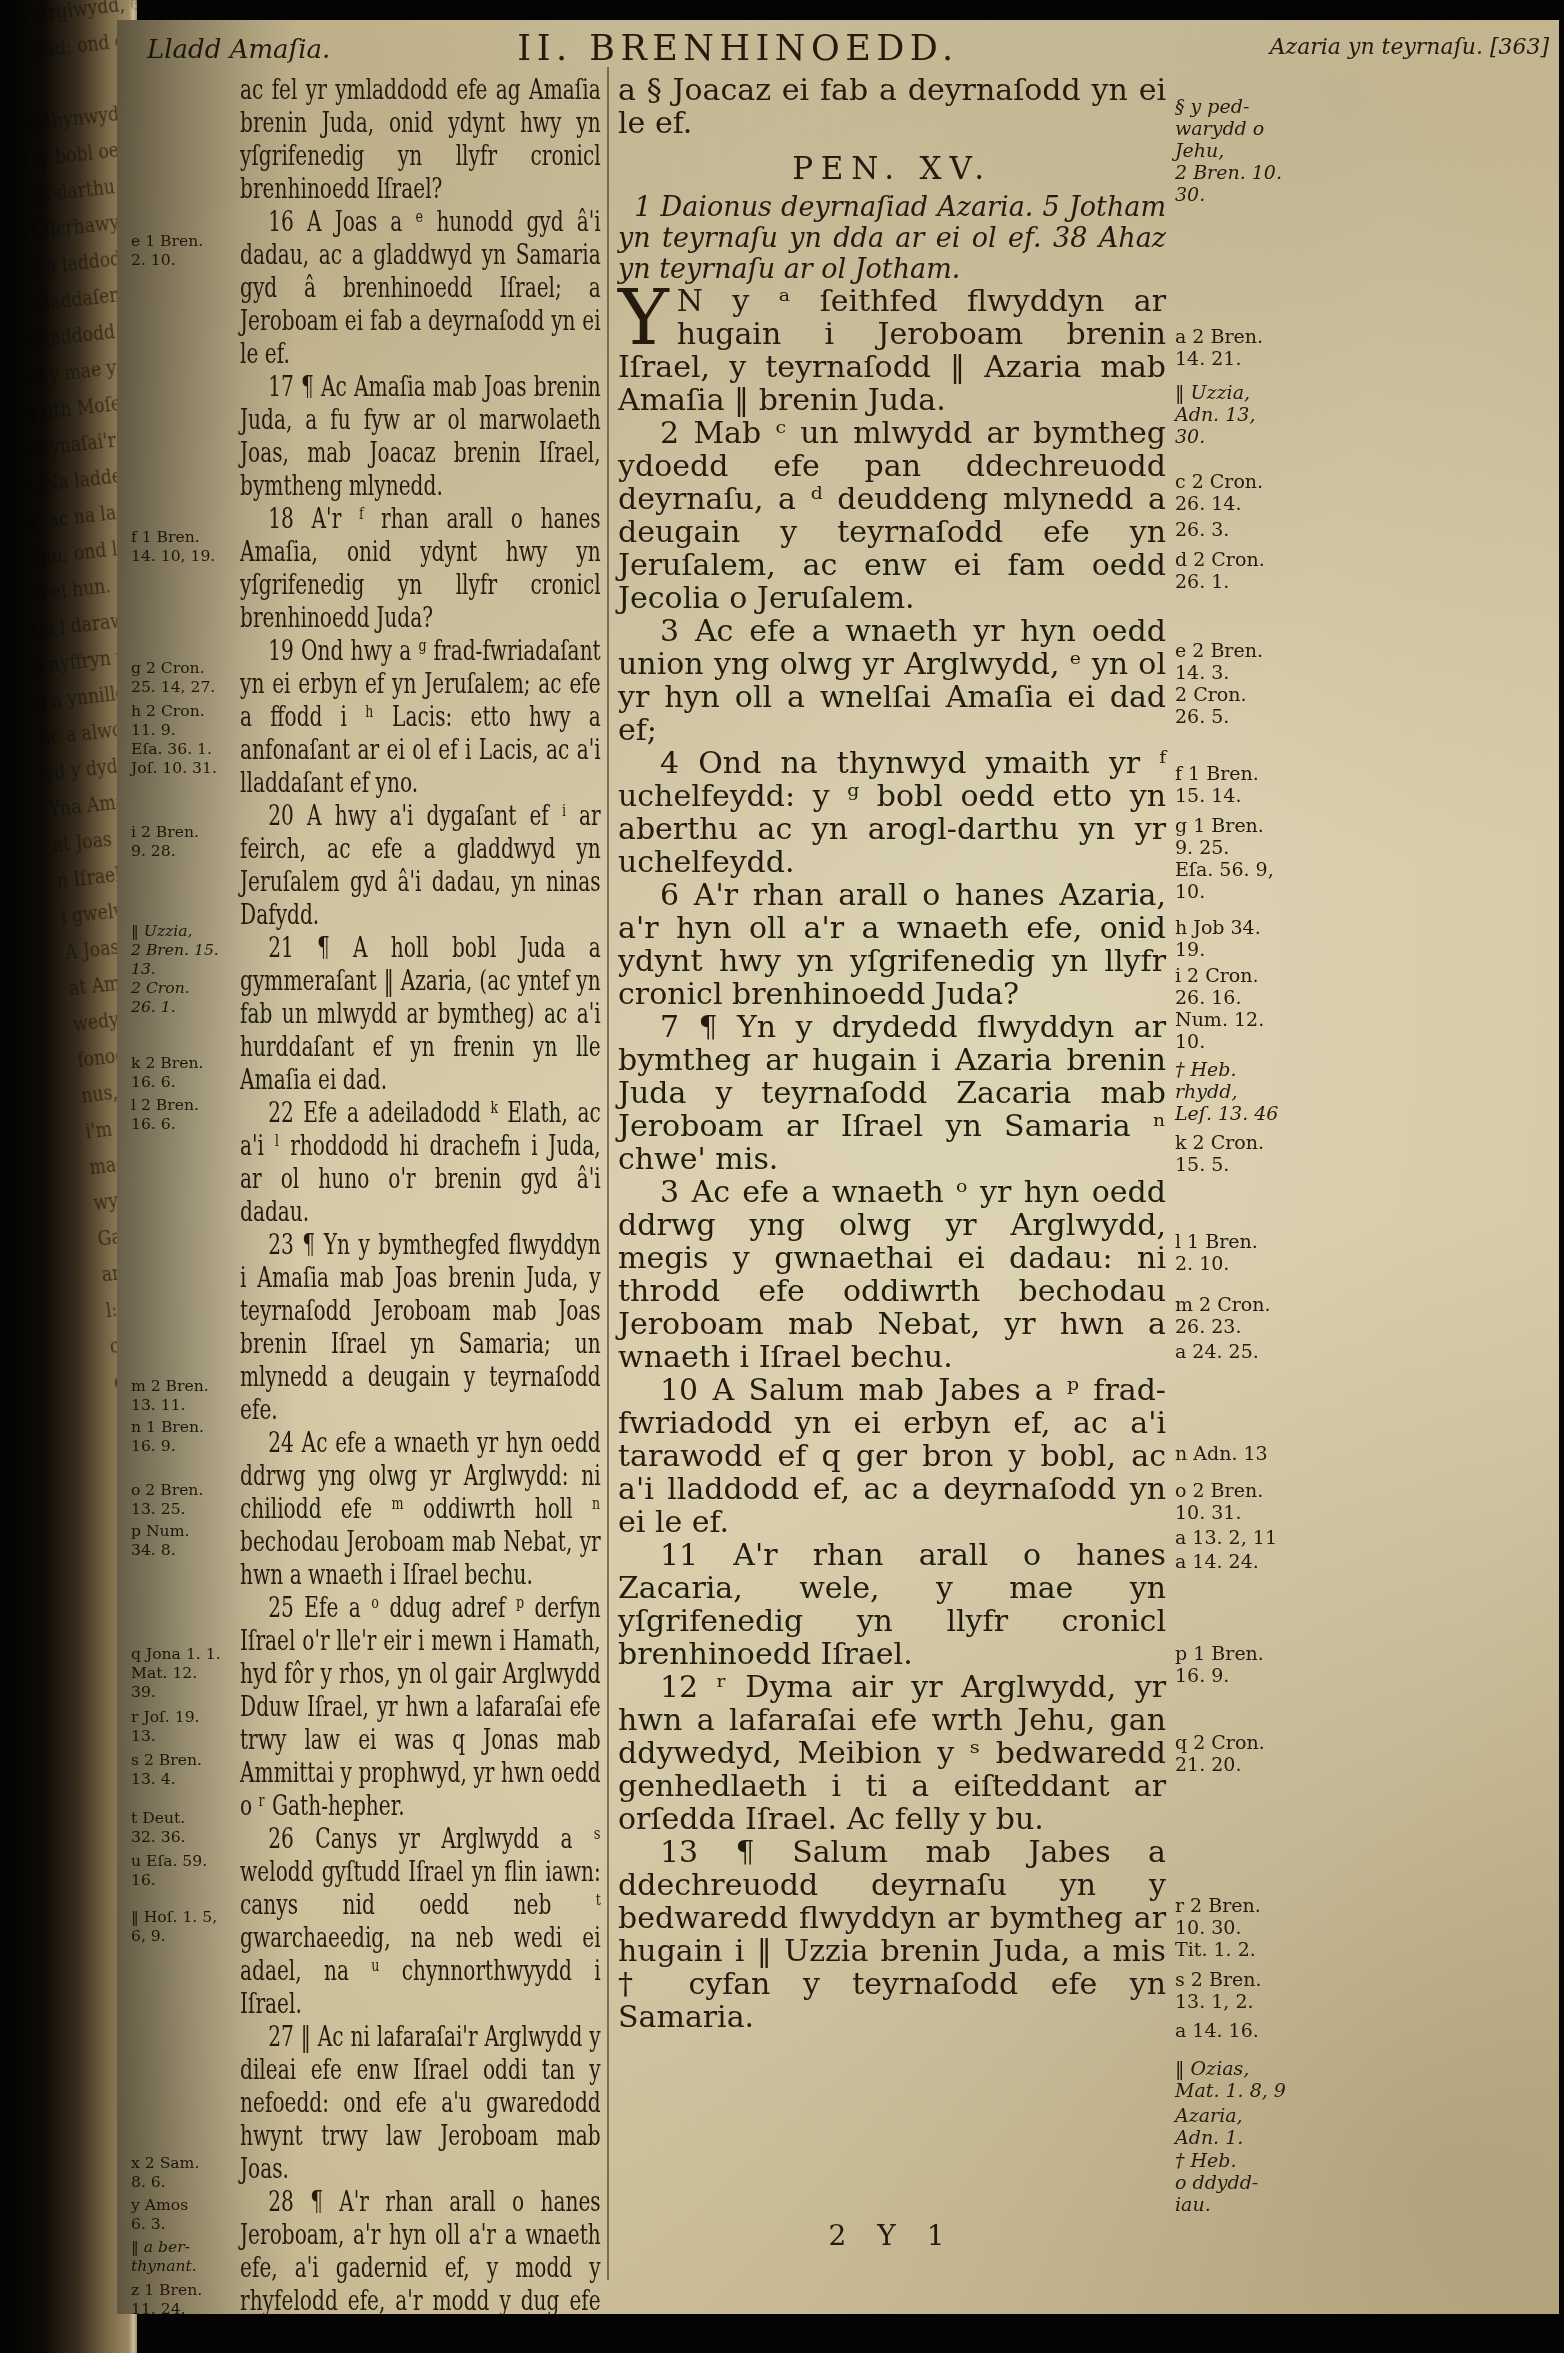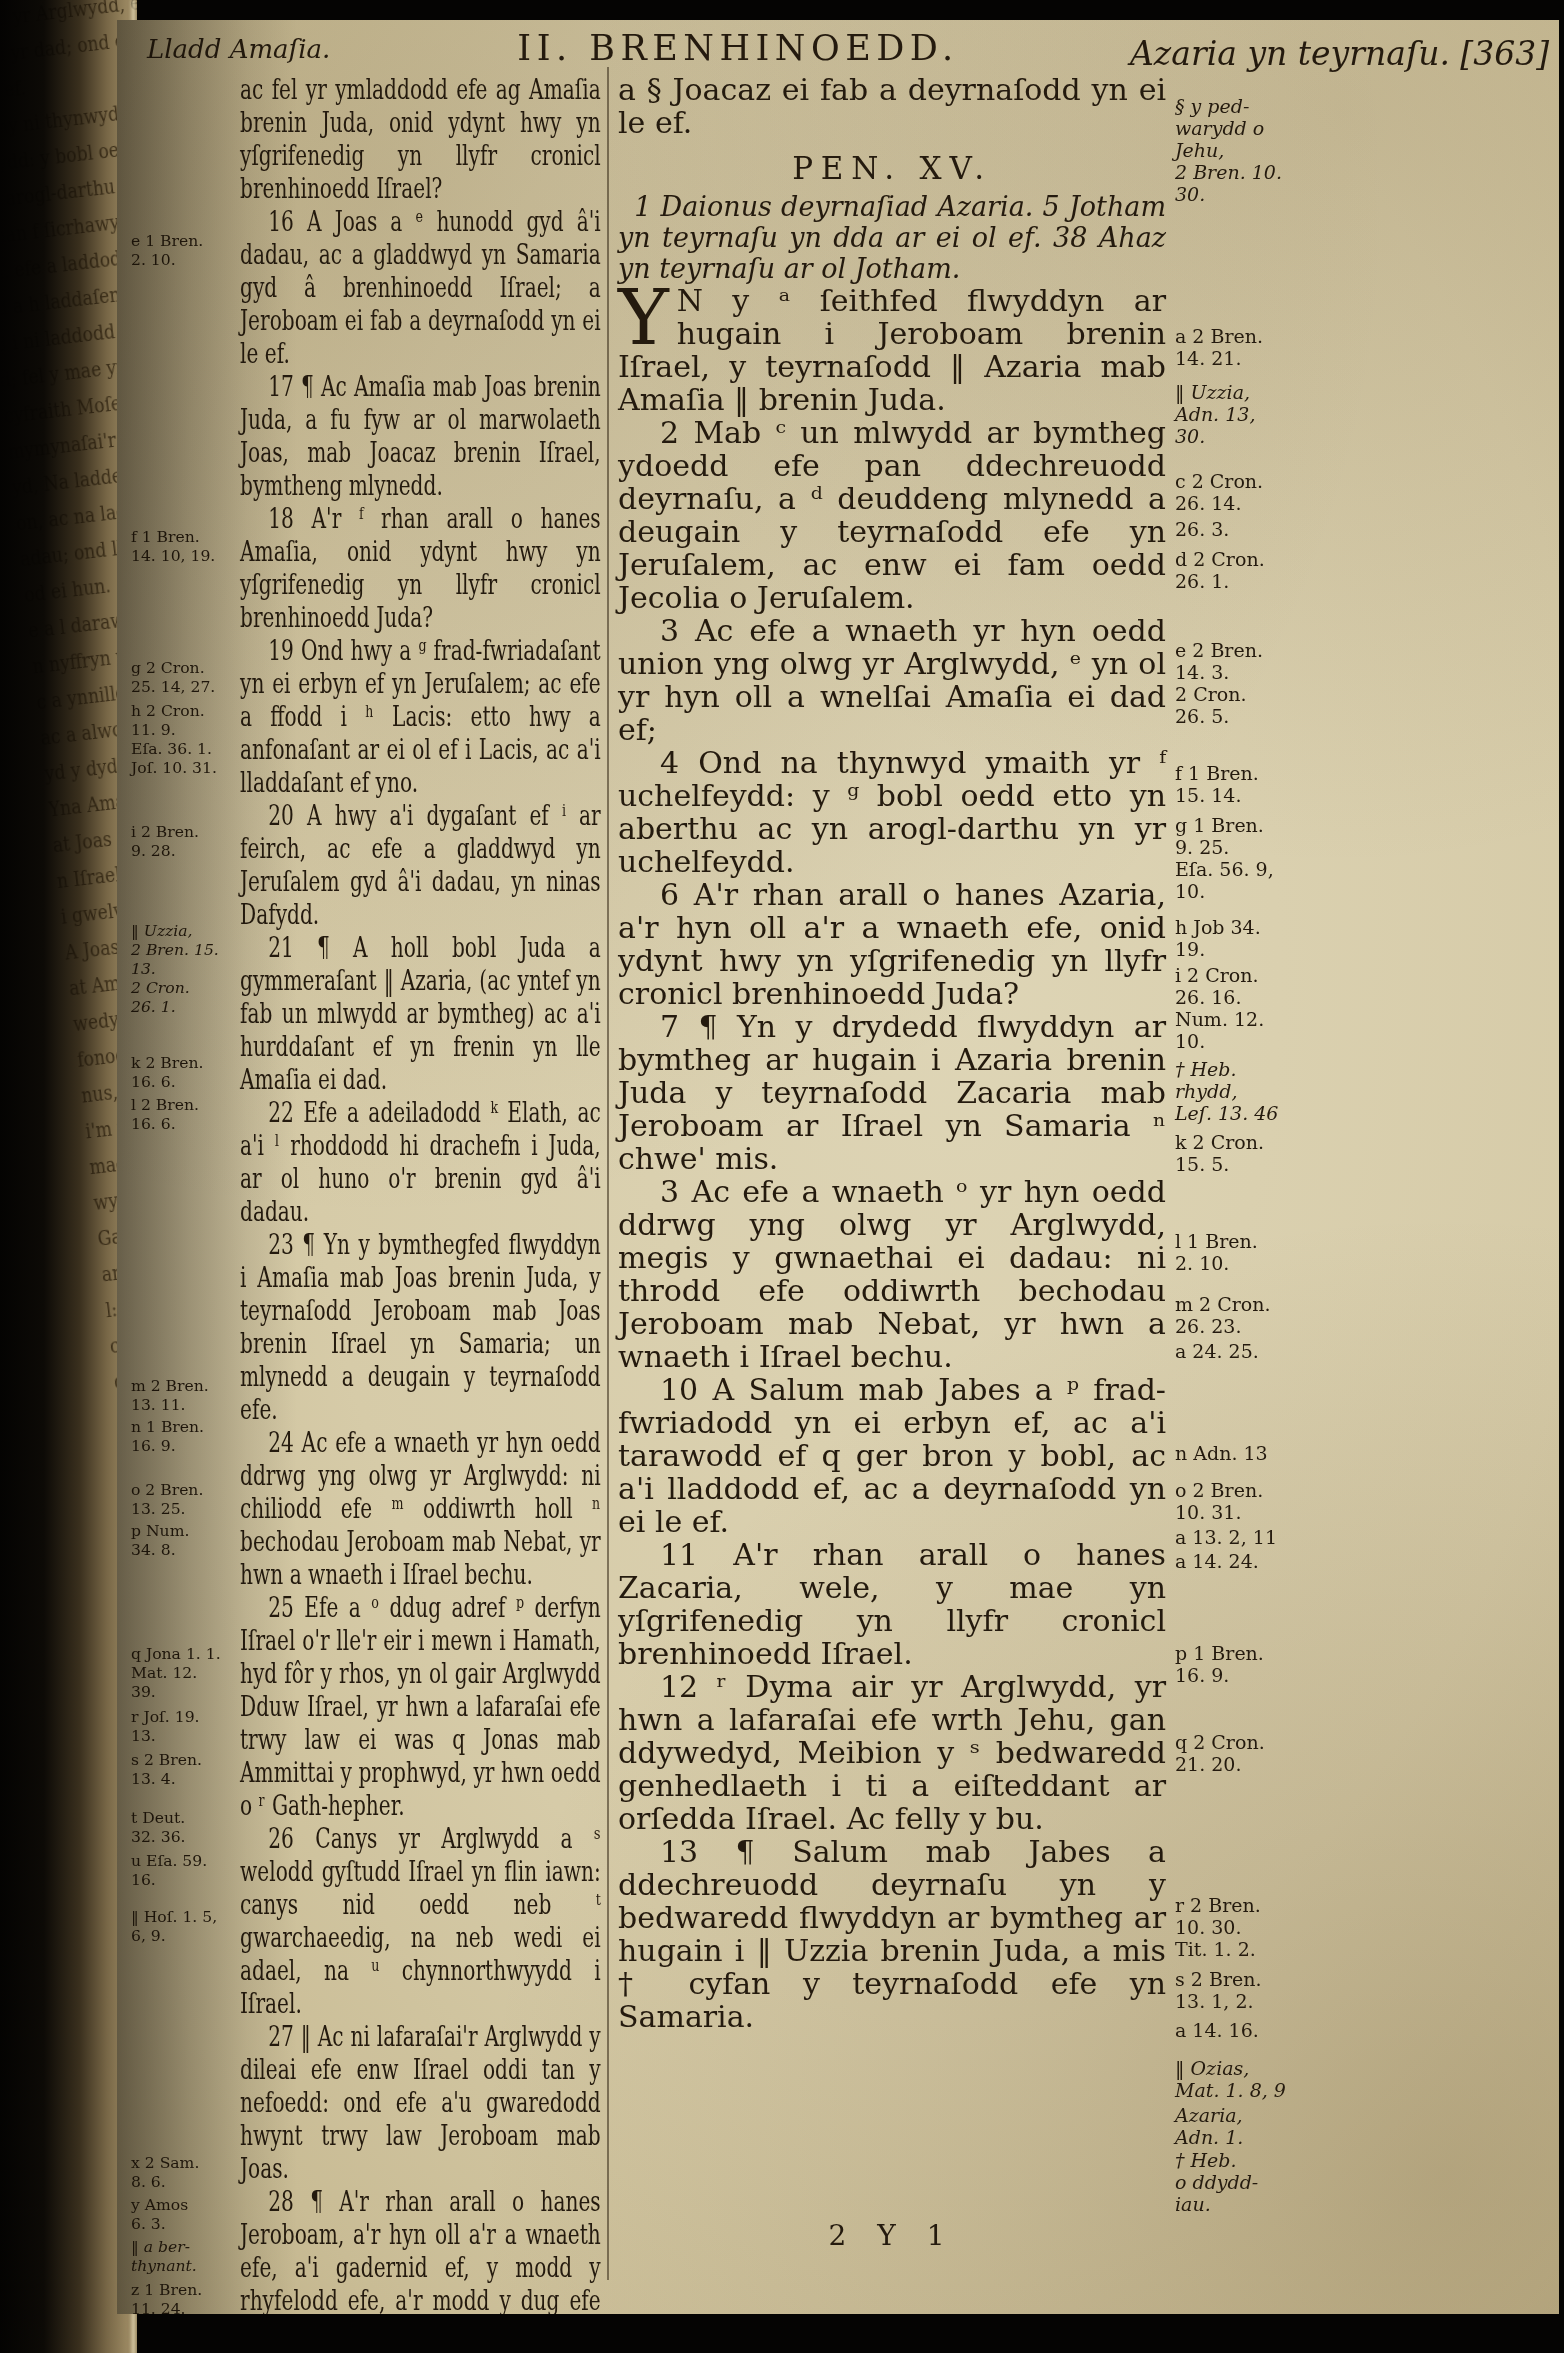--- a/index.html
+++ b/index.html
@@ -29,21 +29,21 @@
       radial-gradient(circle at 85% 4%, rgba(110,88,48,0.18), transparent 30%),
       radial-gradient(ellipse at 58% 42%, #ded5b6 0%, #d6cba8 55%, #c9bc95 85%, #bcae85 100%);
     color:#241a0e; }
   #spine-shadow { position:absolute; left:0; top:0; width:180px; height:100%; z-index:6; pointer-events:none;
     background:linear-gradient(90deg, rgba(18,12,4,0.55) 0%, rgba(18,12,4,0.28) 40%, rgba(18,12,4,0.10) 72%, rgba(0,0,0,0) 100%); }
 
   
   .h-left  { position:absolute; left:30px;  top:14px; font-style:italic; font-size:26px; }
   .h-center{ position:absolute; left:585px; top:7.8px; transform:translateX(-50%);
              font-size:35px; letter-spacing:5.5px; white-space:nowrap;margin-left:36px; }
-  .h-right { position:absolute; right:9.4px; top:14px; font-style:italic; font-size:33px; text-align:right; }
+  .h-right { position:absolute; right:9.4px; top:14px; font-style:italic; font-size:22px; text-align:right; }
 
   
   #leftnotes { position:absolute; left:14px; top:20.3px; width:106px; height:2269px; z-index:2;
     font-size:15.6px; line-height:19px; }
   #rightnotes{ position:absolute; left:1058px; top:20.3px; width:376px; height:2269px;
     font-size:19px; line-height:22px; }
   .note { position:absolute; left:0; white-space:pre-line; }
   .it { font-style:italic; }
 
   

